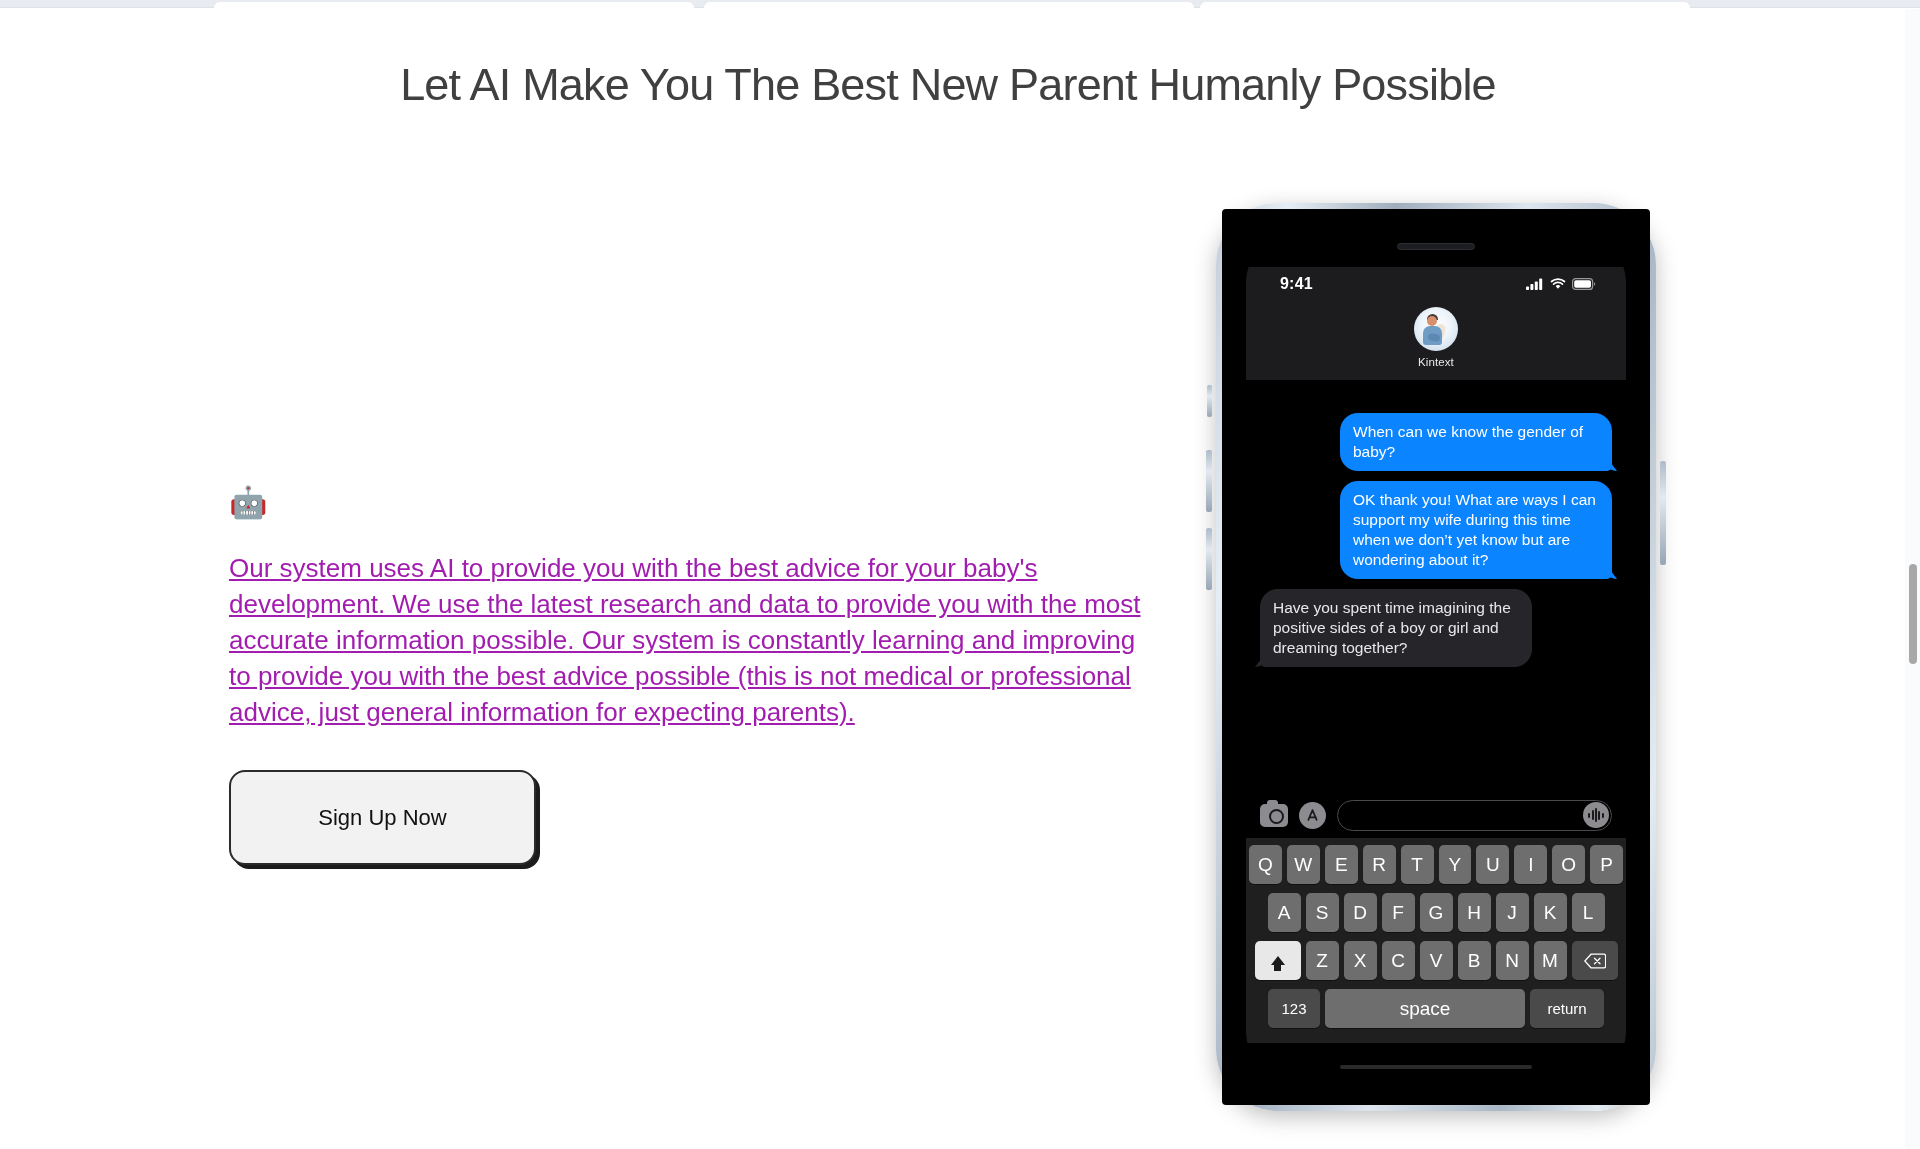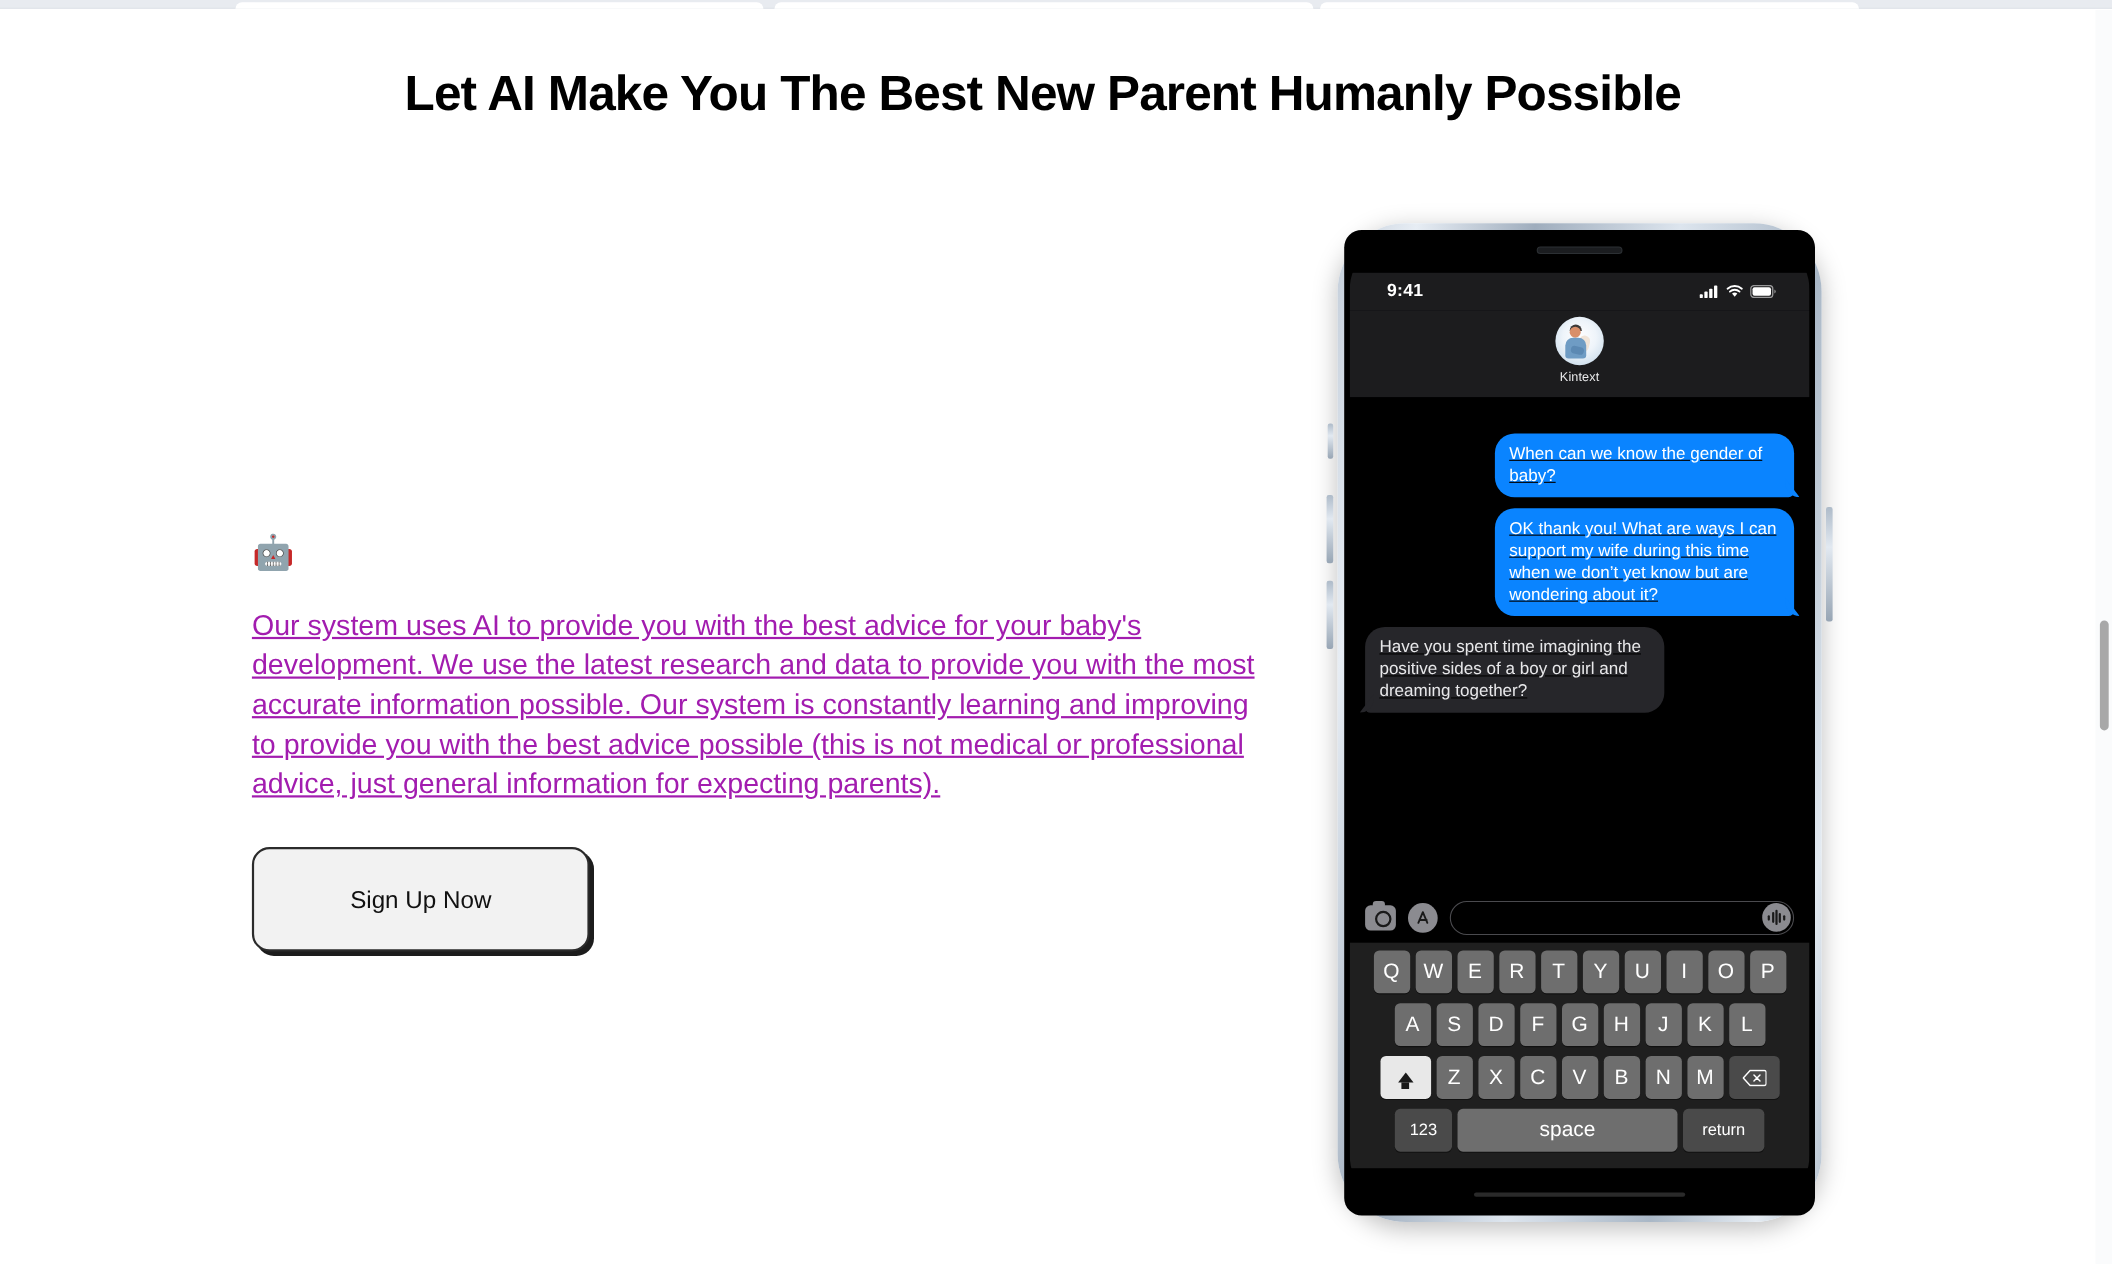--- a/index.html
+++ b/index.html
@@ -47,23 +47,23 @@
   }
 
   
   .headline {
     position: absolute;
     top: 50px;
     left: 0;
     width: 1896px;
     text-align: center;
     font-size: 45px;
-    font-weight: bold;
+    font-weight: normal;
     letter-spacing: -0.8px;
-    color: #000000;
+    color: #404040;
     white-space: nowrap;
   }
 
   
   .content {
     position: absolute;
     left: 229px;
     top: 478px;
     width: 940px;
   }
@@ -126,23 +126,23 @@
     width: 440px;
     height: 908px;
     border-radius: 62px;
     background: linear-gradient(100deg,#c3cdd9 0%, #e7edf4 12%, #9fadbd 30%, #dde5ee 52%, #a9b7c6 74%, #e4ebf2 90%, #b7c3d0 100%);
     padding: 6px;
     box-shadow: 0 6px 22px rgba(0,0,0,0.25);
   }
   .phone-body {
     width: 100%;
     height: 100%;
-    border-radius: 16px;
+    border-radius: 4px;
     background: #000000;
-    padding: 5px;
+    padding: 24px;
     position: relative;
     overflow: hidden;
   }
   .phone-screen {
     width: 100%;
     height: 100%;
     border-radius: 50px;
     background: #000000;
     overflow: hidden;
     position: relative;
@@ -266,21 +266,21 @@
   
   .chat-body {
     position: absolute;
     top: 170px; left: 0;
     width: 100%;
     height: 390px;
     background: #000000;
     padding: 10px 14px 0;
     z-index: 2;
   }
-  .msg-row { display: flex; margin-bottom: 10px; text-decoration: underline; }
+  .msg-row { display: flex; margin-bottom: 10px; }
   .msg-row.out { justify-content: flex-end; }
   .msg-row.in  { justify-content: flex-start; }
 
   .bubble {
     max-width: 272px;
     padding: 9px 13px;
     font-size: 15.5px;
     line-height: 20px;
     border-radius: 18px;
     position: relative;

